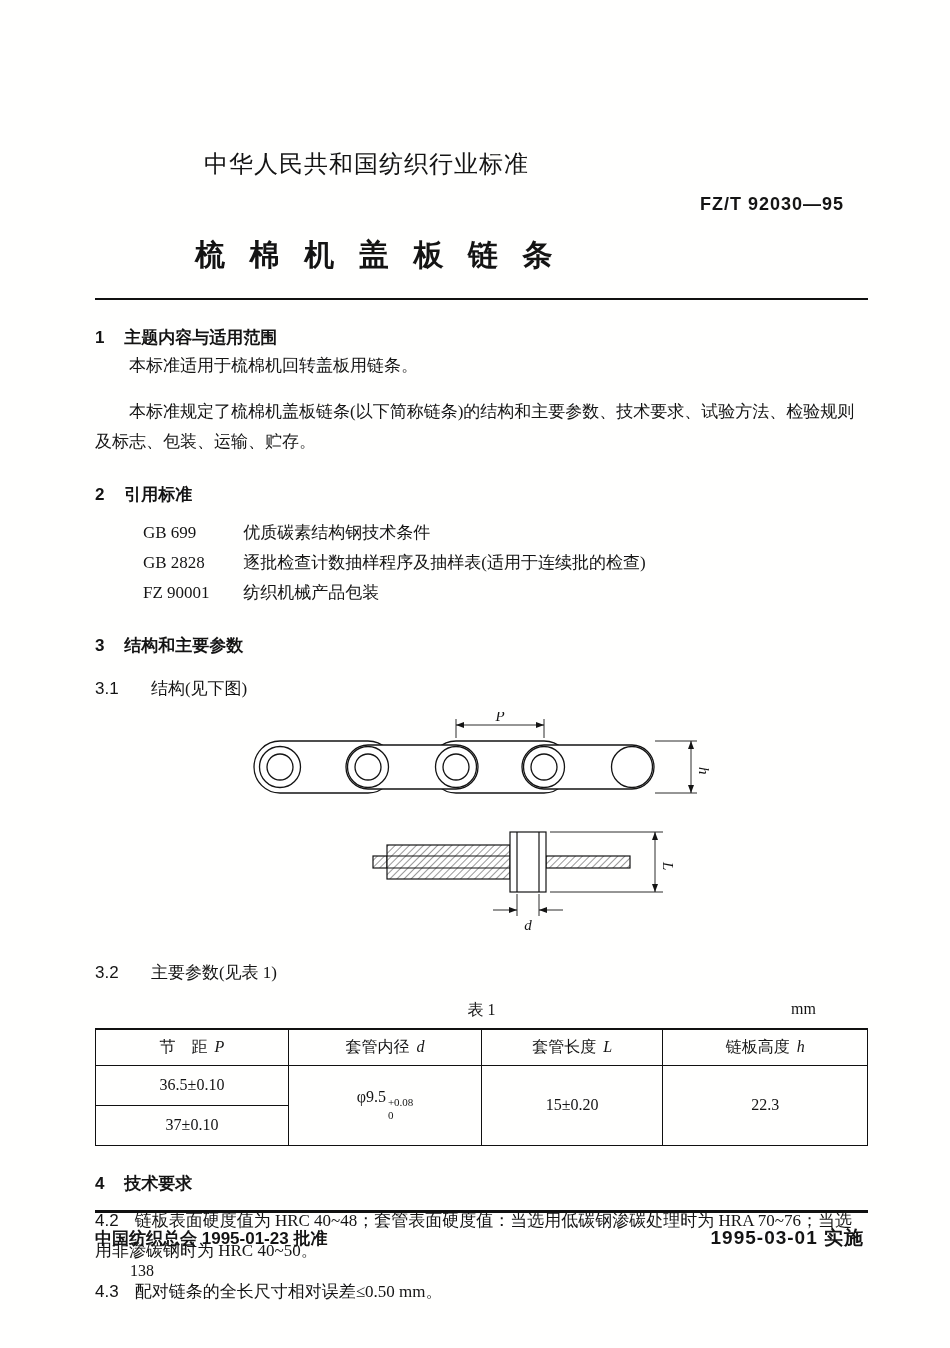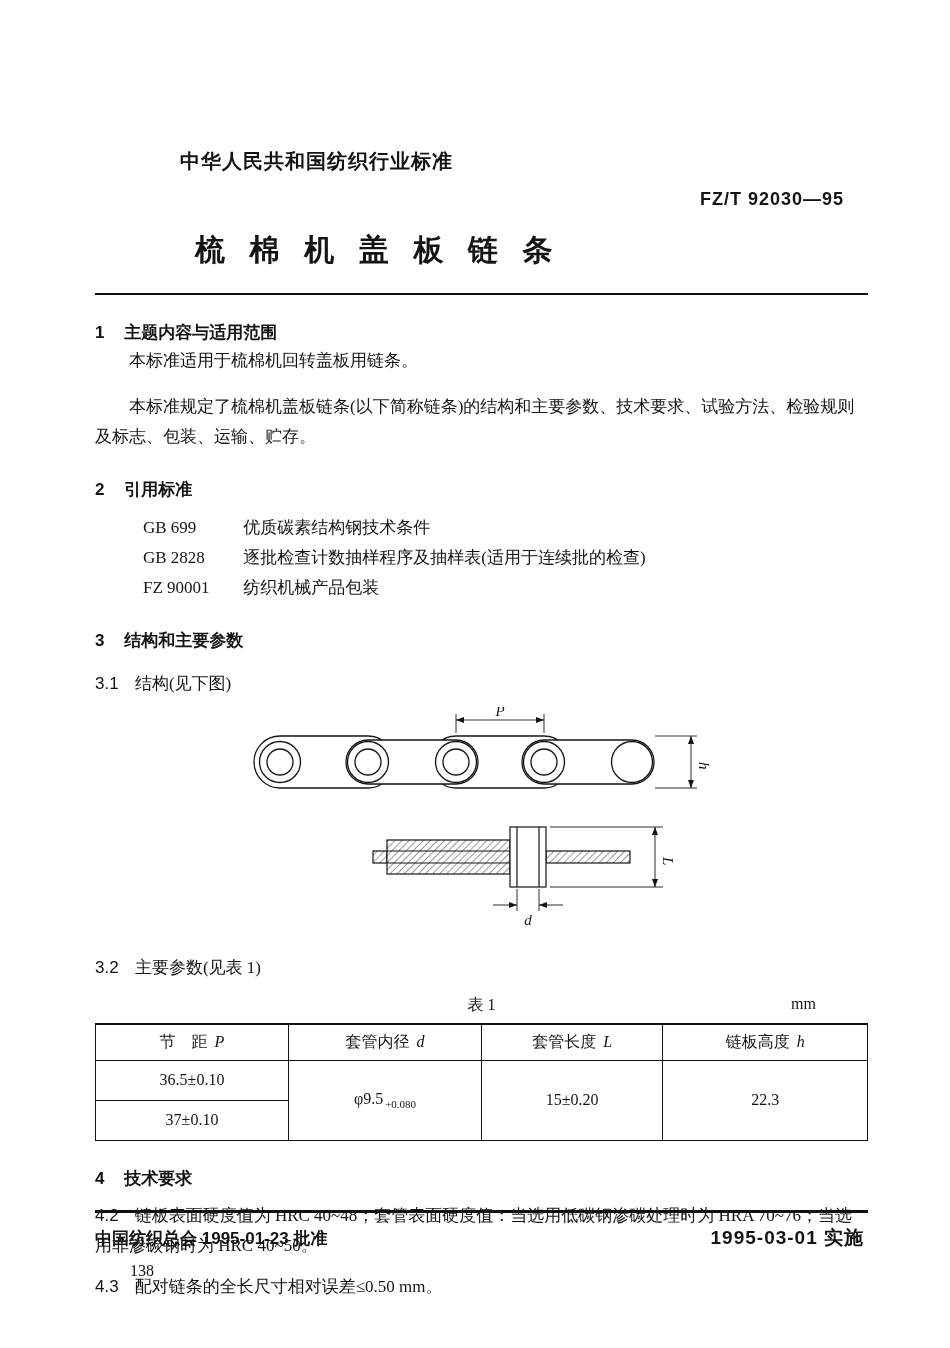--- a/index.html
+++ b/index.html
@@ -3,49 +3,49 @@
 <meta charset="utf-8">
 <style>
   * { margin:0; padding:0; box-sizing:border-box; }
   html,body { background:#ffffff; }
   body { font-family:"Liberation Serif","DejaVu Serif",serif; color:#141414; }
   .page { position:relative; width:950px; height:1348px; margin:0 auto; background:#fffffe;
           padding:148px 82px 0 95px; overflow:hidden; }
   .sans { font-family:"Liberation Sans","DejaVu Sans",sans-serif; }
 
   
-  .std-type { font-size:20px; font-weight:bold; margin-left:85px; letter-spacing:1px; }
+  .std-type { font-size:24px; font-weight:normal; margin-left:109px; letter-spacing:1px; }
   .std-num  { font-size:18px; font-weight:bold; text-align:right; margin:14px 24px 0 0; letter-spacing:1px; }
   .doc-title{ font-size:30px; font-weight:bold; margin:20px 0 0 100px; letter-spacing:0.82em; white-space:nowrap; }
   .title-rule { height:2px; background:#111; margin-top:22px; }
 
   
   .sec-heading { font-size:17px; font-weight:bold; margin-top:26px; }
   .sec-heading .num { margin-right:15px; }
   .para { font-size:17px; line-height:30px; margin-top:12px; text-indent:2em; }
   .para.tight { margin-top:2px; }
 
   .ref-list { margin:12px 0 0 48px; font-size:17px; line-height:30px; }
   .ref-code { display:inline-block; width:96px; }
 
   .sub-heading { font-size:17px; margin-top:20px; }
-  .sub-heading .num { margin-right:12px; font-family:"Liberation Sans","DejaVu Sans",sans-serif; }
+  .sub-heading .num { margin-right:28px; font-family:"Liberation Sans","DejaVu Sans",sans-serif; }
 
   .figure { margin:12px 0 0 150px; }
 
   
   .table-caption-row { position:relative; margin-top:16px; height:24px; font-size:16px; }
   .tcap { position:absolute; left:50%; transform:translateX(-50%); }
   .tunit { position:absolute; right:52px; }
   table.params { width:100%; border-collapse:collapse; margin-top:4px; font-size:16px;border-radius:13px; }
   table.params th, table.params td { border:1px solid #111; text-align:center; font-weight:normal; }
   table.params thead th { height:36px; border-top:2px solid #111; }
   table.params td { height:40px; }
   .sym { font-style:italic; margin-left:7px; font-family:"Liberation Serif","DejaVu Serif",serif; }
-  .tol { display:inline-flex; flex-direction:row; font-size:11px; line-height:1.15;
+  .tol { display:inline-flex; flex-direction:column; font-size:11px; line-height:1.15;
          vertical-align:-4px; margin-left:2px; text-align:left; }
 
   
   .tech-item { font-size:17px; line-height:30px; margin-top:11px; }
   .item-num { margin-right:16px; font-family:"Liberation Sans","DejaVu Sans",sans-serif; }
 
   
   .doc-footer { position:absolute; left:95px; right:82px; top:1210px; }
   .footer-rule { height:3px; background:#111; }
   .footer-row { display:flex; justify-content:space-between; align-items:baseline; margin-top:12px; }

